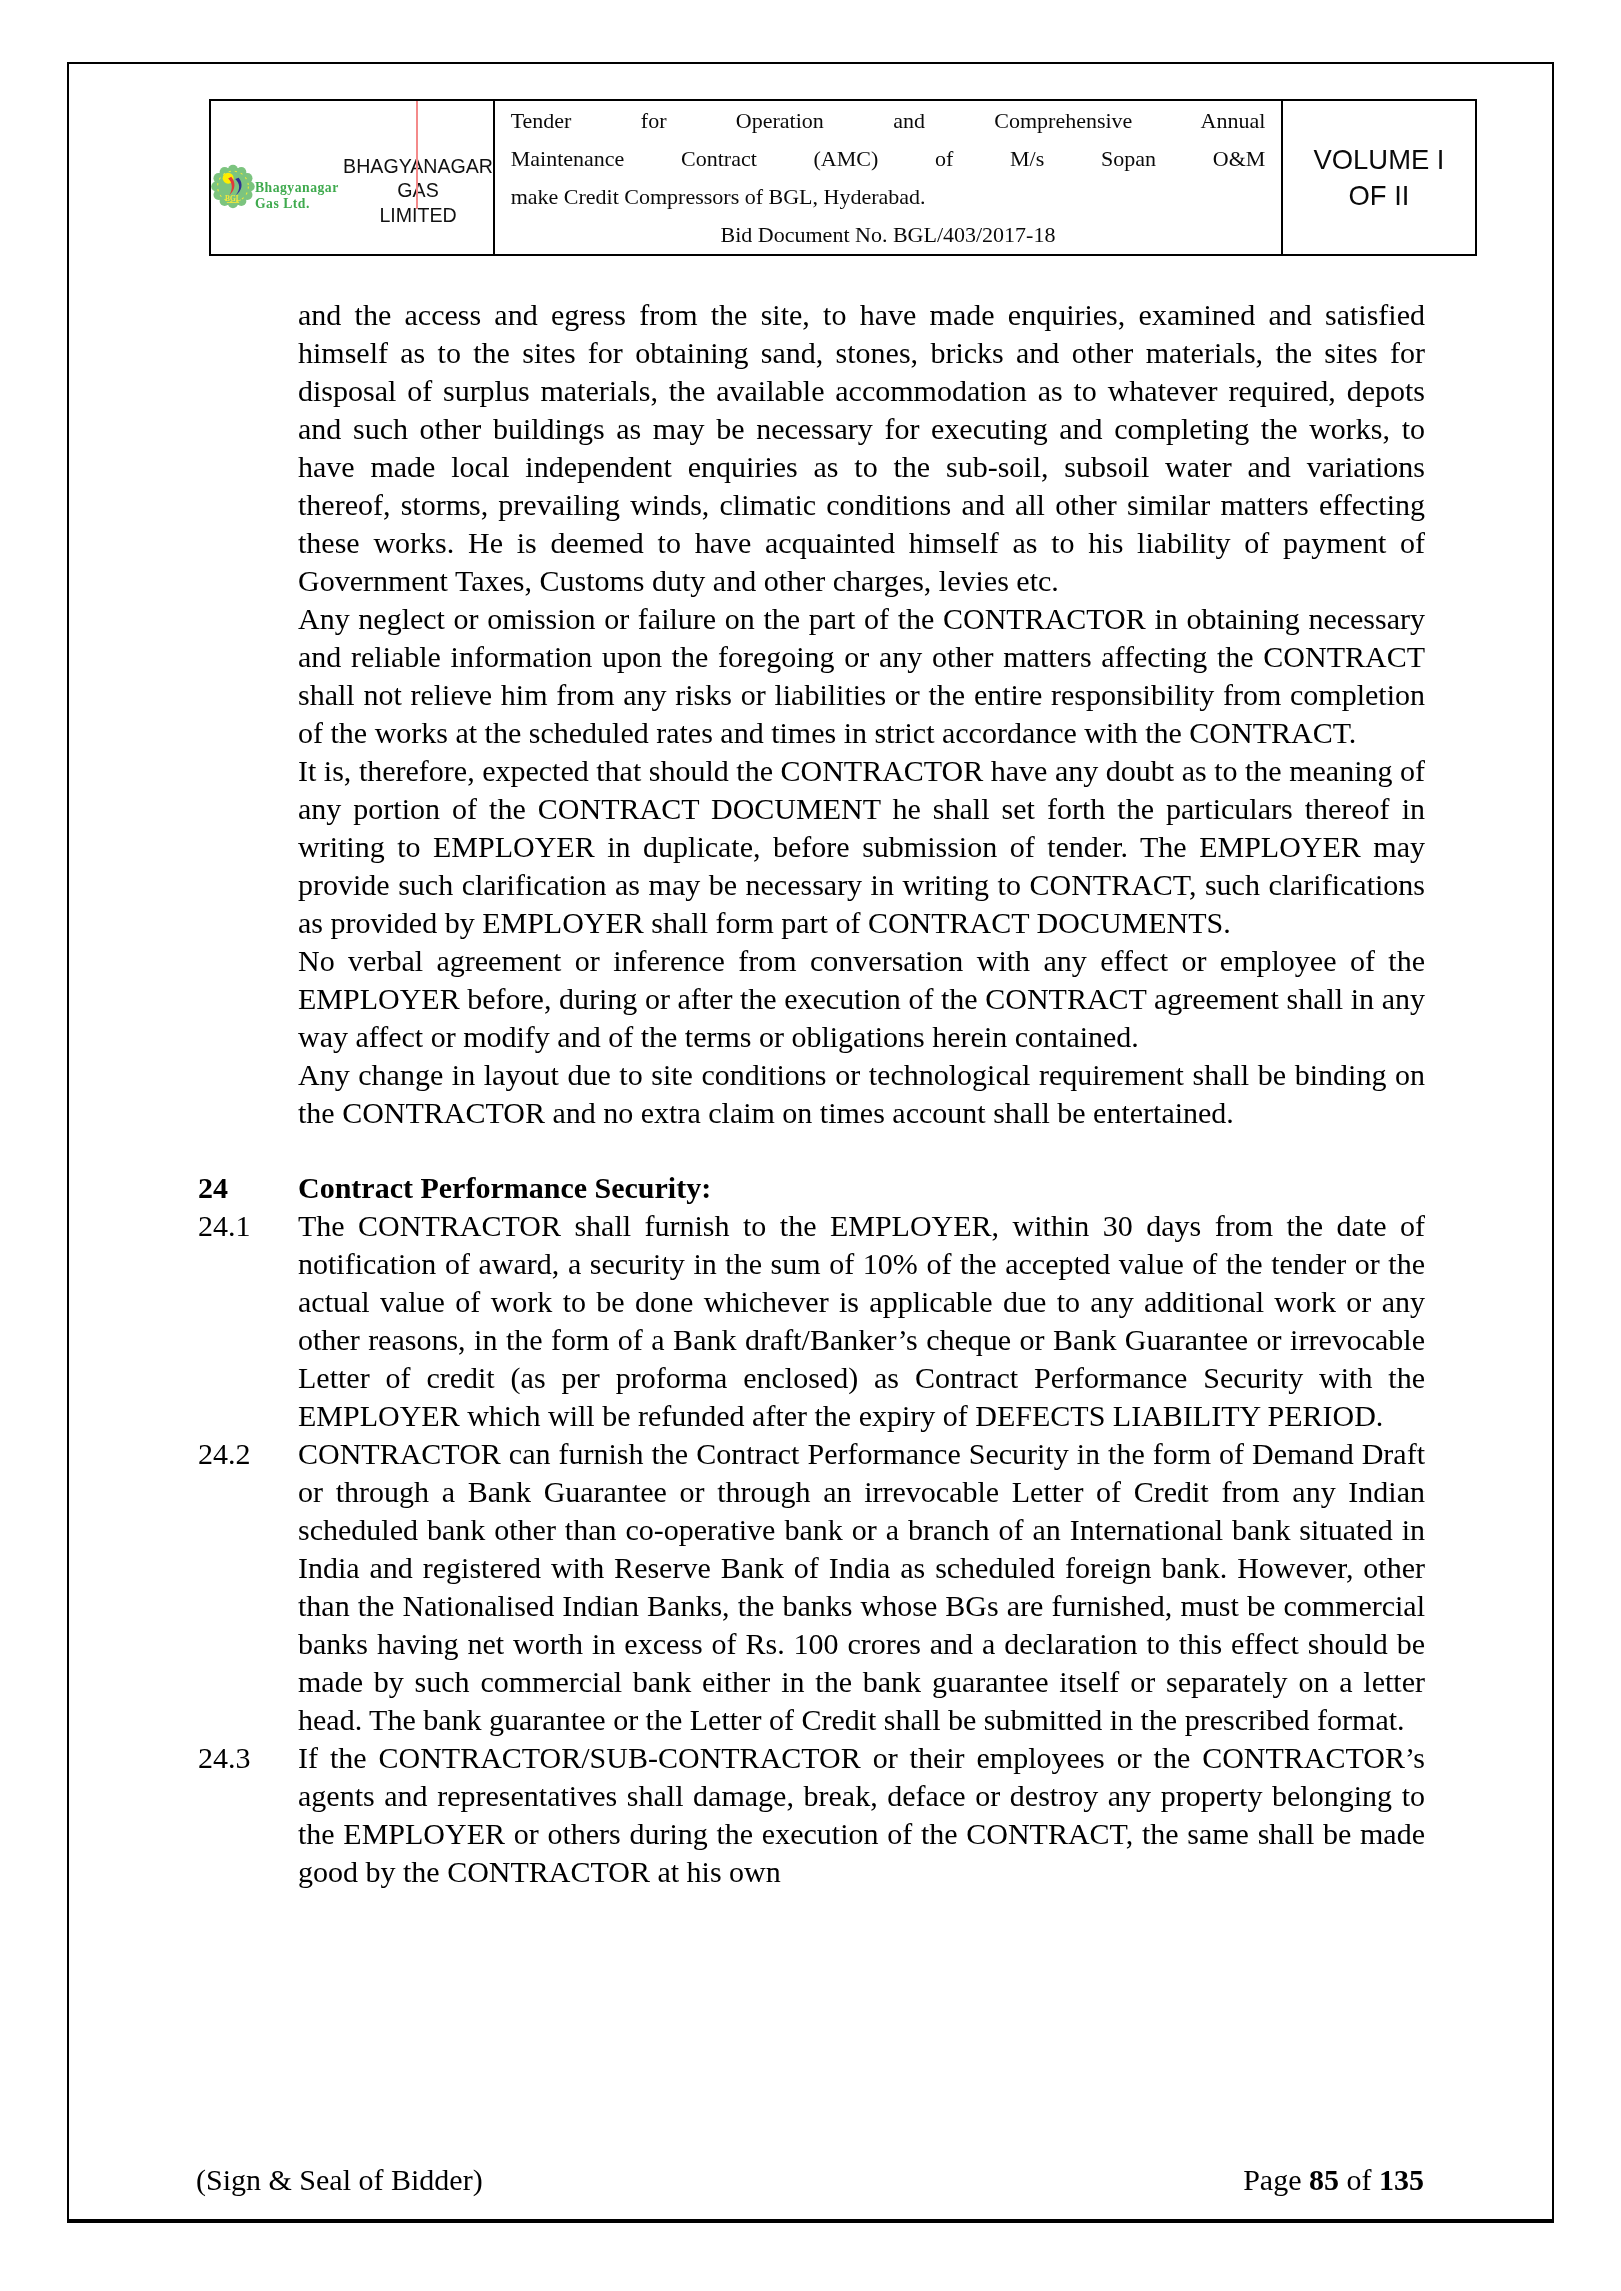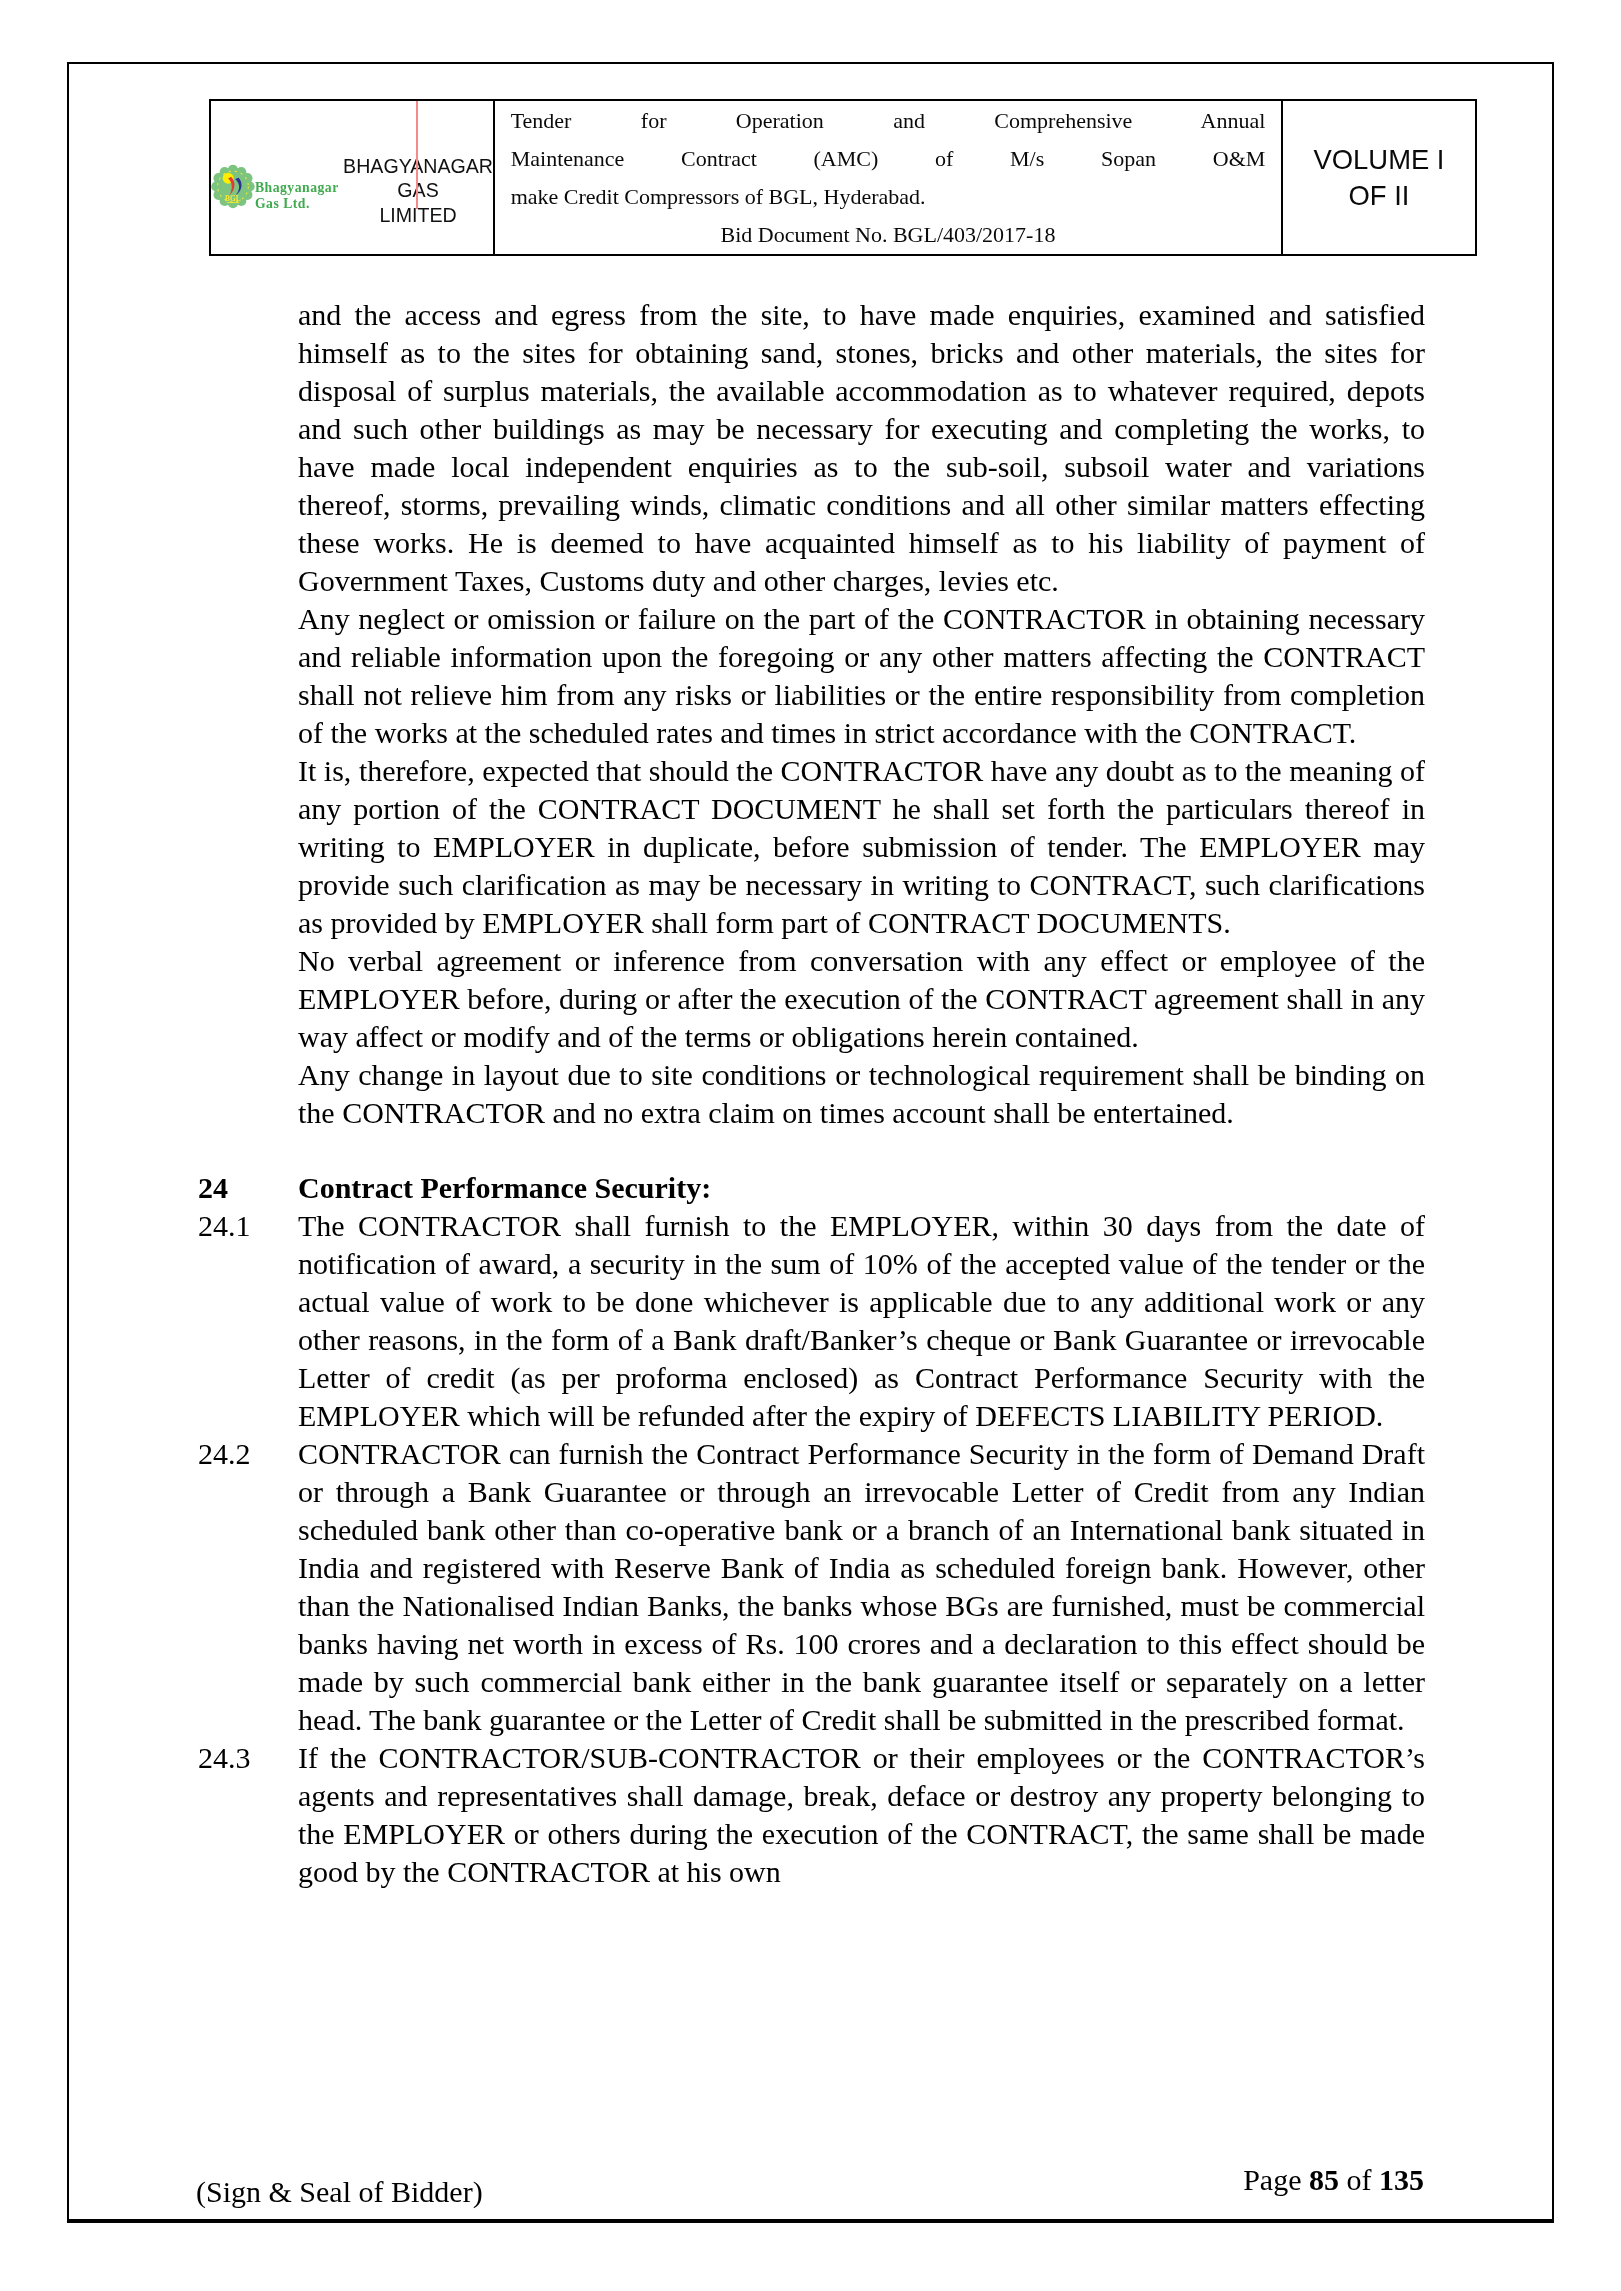--- a/index.html
+++ b/index.html
@@ -77,21 +77,20 @@
     font-size: 30px; line-height: 38px;
   }
   .para-row { display: grid; grid-template-columns: 100px 1fr; }
   .para-num { text-align: left; }
   .para-text { text-align: justify; }
   .section-row { margin-top: 37px; font-weight: bold; }
   
   .footer-left {
     position: absolute; left: 127px; top: 2099px;
     font-size: 30px;
-    margin-top: 12px;
   }
   .footer-right {
     position: absolute; right: 128px; top: 2099px;
     font-size: 30px;
     text-align: right;
   }
   .footer-right b { font-weight: bold; }
 </style>
 </head>
 <body>

